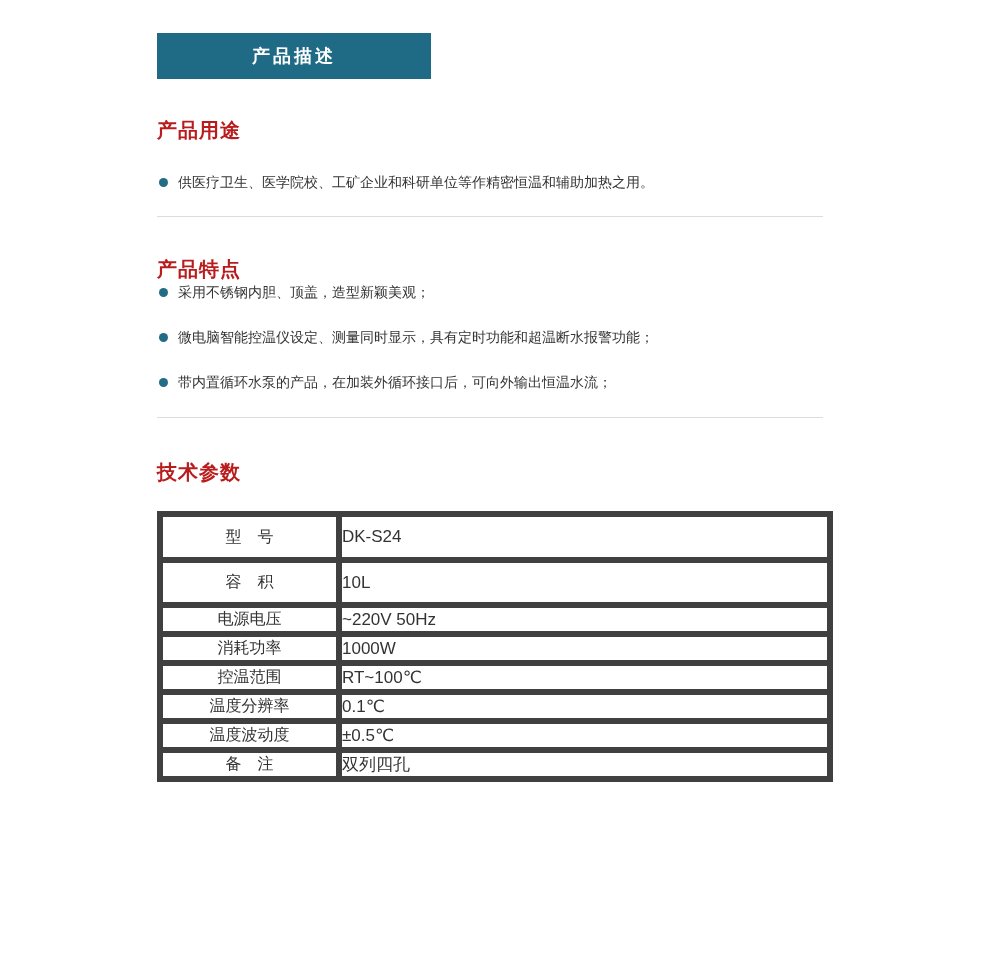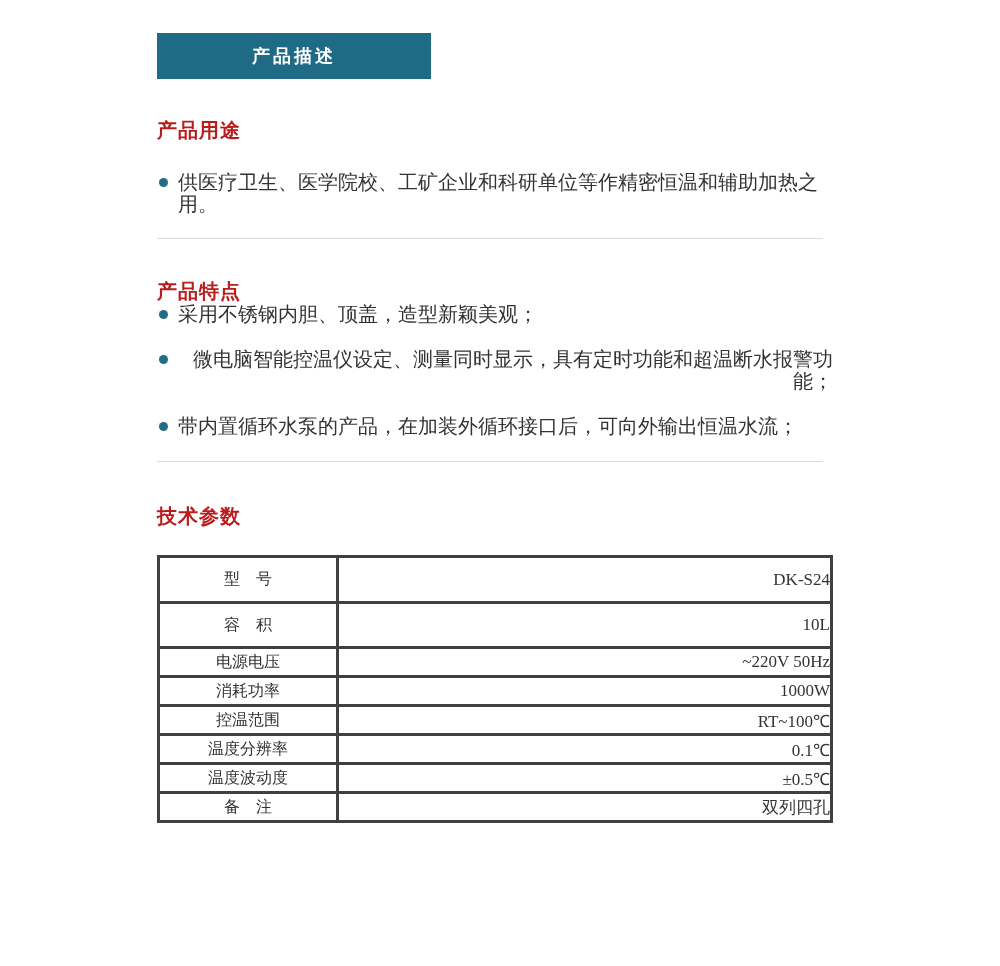--- a/index.html
+++ b/index.html
@@ -35,21 +35,21 @@
     line-height: 24px;
   }
   .heading-usage    { margin-top: 39px; }
   .heading-features { margin-top: 40px; }
   .heading-specs    { margin-top: 42px; }
   
   .bullet-row {
     display: flex;
     align-items: flex-start;
     color: #333333;
-    font-size: 20px;
+    font-size: 14px;
     line-height: 22px;
   }
   .bullet-row .dot {
     flex: 0 0 auto;
     width: 9px;
     height: 9px;
     border-radius: 50%;
     background: #226c85;
     margin: 7px 10px 0 2px;
   }
@@ -66,36 +66,35 @@
   .divider-usage    { margin-top: 23px; }
   .divider-features { margin-top: 24px; }
   
   table.specs {
     margin-top: 27px;
     width: 676px;
     border-collapse: collapse;
     table-layout: fixed;
   }
   table.specs td {
-    border: 3px solid #404040;
+    border: 6px solid #404040;
     color: #333333;
     vertical-align: middle;
   }
   table.specs tr    { height: 29px; }
   table.specs tr:first-child { height: 46px; }
   table.specs tr:nth-child(2) { height: 45px; }
   td.spec-label {
     width: 179px;
     text-align: center;
     font-size: 16px;
   }
   td.spec-value {
-    text-align: right;
+    text-align: left;
     font-size: 17px;
-    font-family: Liberation Serif, serif;
   }
 </style>
 </head>
 <body>
 
 <div class="content">
 
   <div class="banner">
     <span>产品描述</span>
   </div>

